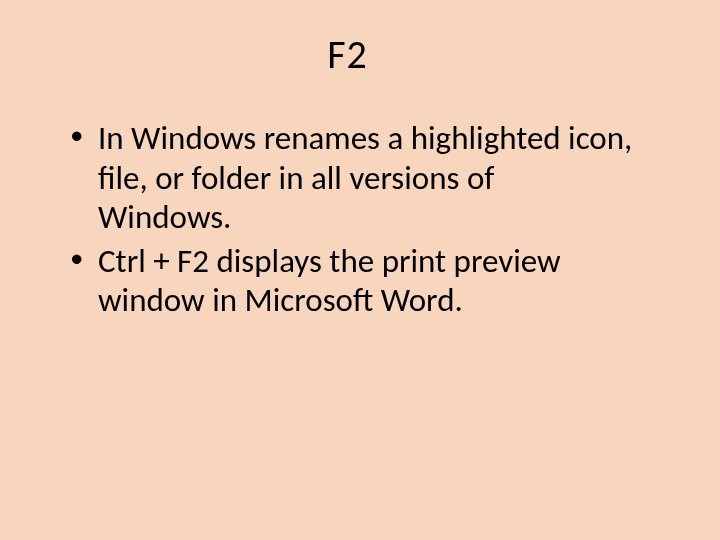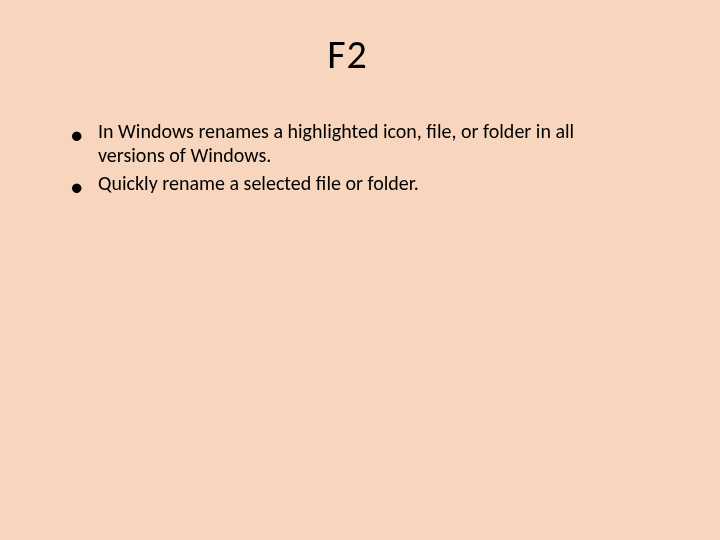--- a/index.html
+++ b/index.html
@@ -27,36 +27,36 @@
     margin: 0 0 40px 0;
     letter-spacing: 1px;
   }
   ul.bullets {
     list-style: none;
     margin: 0;
     padding: 0 0 0 10px;
   }
   ul.bullets li {
     position: relative;
-    font-size: 20px;
+    font-size: 33px;
     line-height: 1.2;
     padding-left: 28px;
     margin-bottom: 4px;
   }
   ul.bullets li::before {
     content: "•";
     position: absolute;
     left: 0;
     top: 0;
     font-size: 27px;
     line-height: 1.2;
   }
 </style>
 </head>
 <body>
 
 <div class="slide">
   <h1 class="title">F2</h1>
   <ul class="bullets">
     <li>In Windows renames a highlighted icon, file, or folder in all versions of Windows.</li>
-    <li>Quickly rename a selected file or folder.</li>
+    <li>Ctrl + F2 displays the print preview window in Microsoft Word.</li>
   </ul>
 </div>
 
 </body></html>

